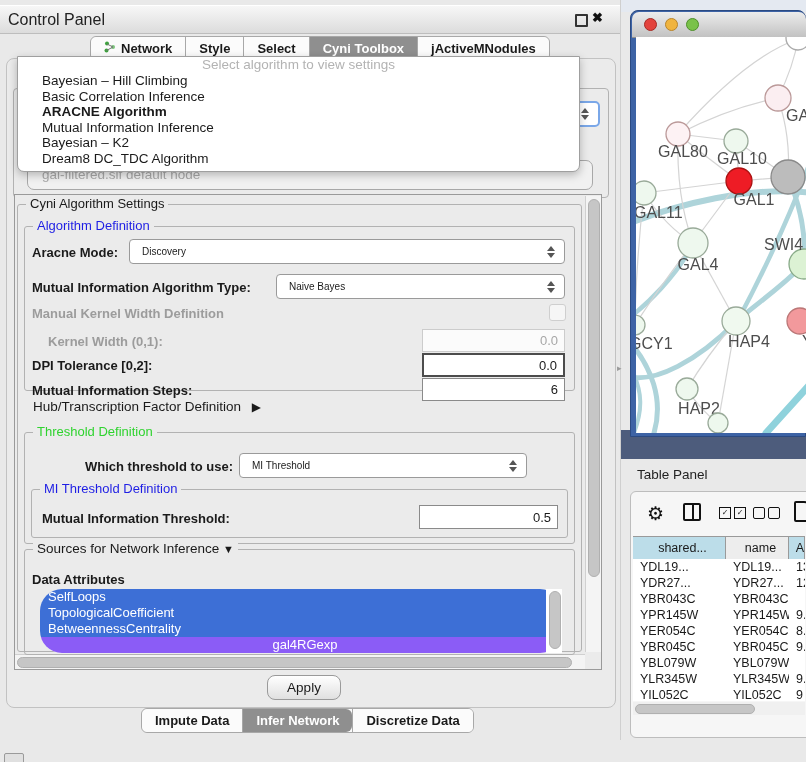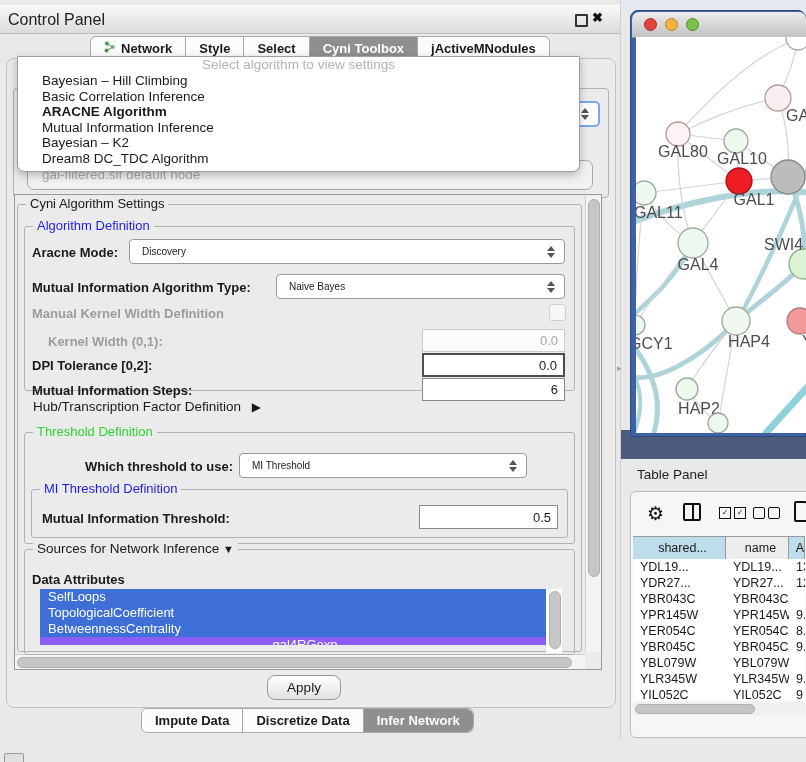--- a/index.html
+++ b/index.html
@@ -152,39 +152,39 @@
       <span>0.5</span>
     </div>
 
     <div class="gb" style="left:24px;top:549px;width:549px;height:104px;">
       <div class="gtitle" style="font-size:13.5px;">
         <span>Sources for Network Inference</span>
         <span style="font-size:11px;">▼</span>
       </div>
     </div>
     <div class="lbl" style="left:32px;top:572px;">Data Attributes</div>
-    <div class="abs" style="left:40px;top:589px;width:522px;height:56px;background:#fff;overflow:hidden;" id="attr-list">
+    <div class="abs" style="left:40px;top:589px;width:522px;height:64px;background:#fff;overflow:hidden;border-radius:22px;" id="attr-list">
         <div class="attr" style="background: rgb(61, 111, 214);">SelfLoops</div>
         <div class="attr" style="background: rgb(61, 111, 214);">TopologicalCoefficient</div>
         <div class="attr" style="background: rgb(61, 111, 214);">BetweennessCentrality</div>
         <div class="attr" style="background: #8b5cf6; text-align: center;">gal4RGexp</div>
       </div>
     <div class="abs" style="left:546px;top:589px;width:16px;height:64px;background:#fff;">
       <div class="sbthumb" style="left:3px;top:2px;width:10px;height:56px;"></div>
     </div>
 
     <div class="abs" style="left:267px;top:675px;width:72px;height:23px;background:linear-gradient(#ffffff,#e0e0e0);border:1px solid #9a9a9a;border-radius:8px;
                 display:flex;align-items:center;justify-content:center;font-size:13.5px;">
       <span>Apply</span>
     </div>
 
     <div class="abs" style="left:141px;top:708px;height:23px;display:flex;border:1px solid #a8a8a8;border-radius:6px;overflow:hidden;background:#fbfbfb;" id="bottom-tabs">
         <div class="tabseg first">Impute Data</div>
+        <div class="tabseg last sel">Infer Network</div>
         <div class="tabseg">Discretize Data</div>
-        <div class="tabseg last sel">Infer Network</div>
       </div>
   </div>
 
   <div class="abs" style="left:617px;top:363px;font-size:9px;color:#9a9a9a;">▸</div>
 
   <div class="abs" style="left:4px;top:753px;width:18px;height:14px;background:#e0e0e0;border:1px solid #9a9a9a;border-radius:2px;"></div>
 
   <div class="abs" style="left:621px;top:0;width:185px;height:12px;background:#e4e9f1;"></div>
   <div class="abs" style="left:621px;top:430px;width:185px;height:29px;background:#4d5c7c;"></div>
 

